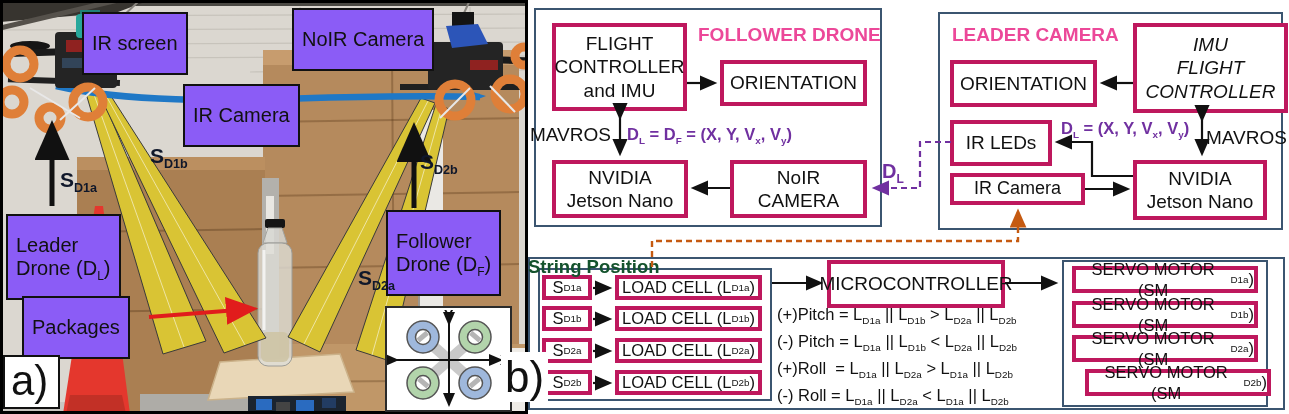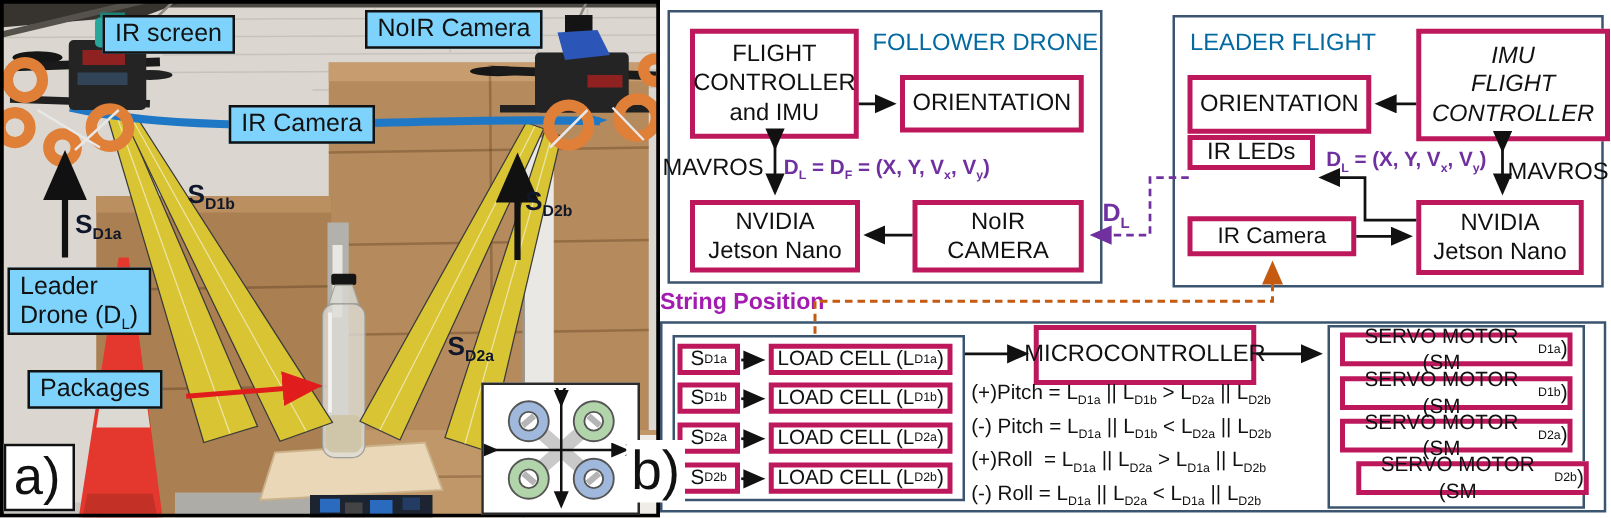--- a/index.html
+++ b/index.html
@@ -2,39 +2,39 @@
 <html><head>
 <meta charset="utf-8">
 <style>
   * { margin:0; padding:0; box-sizing:border-box; }
   body { font-family:"Liberation Sans", sans-serif; background:#fff; }
   #fig { position:relative; width:1289px; height:414px; background:#fff; overflow:hidden; }
 
   
   #panel-a { position:absolute; left:0; top:0; width:528px; height:414px; }
   #panel-a svg.photo { position:absolute; left:0; top:0; z-index:0; }
-  .plabel { position:absolute; z-index:3; background:#7dd3fc; border:2px solid #111;
-            color:#111; font-size:20px; line-height:1.15; padding:2px 8px;
+  .plabel { position:absolute; z-index:3; background:#8b5cf6; border:2px solid #111;
+            color:#111; font-size:20px; line-height:1.15; padding:18px 8px;
             white-space:pre-line; }
   .sfree  { position:absolute; z-index:3; color:#0f172a; font-weight:bold; font-size:21px; }
   .corner-a { position:absolute; z-index:4; left:3px; top:355px; background:#fff;
               border:2px solid #111; font-size:42px; padding:0 10px 2px 6px; color:#111; }
   #inset { position:absolute; z-index:3; left:385px; top:306px; width:127px; height:106px;
            background:#fff; border:2px solid #2b2b2b; }
 
   
   #panel-b { position:absolute; left:528px; top:0; width:761px; height:414px; background:#fff; }
   .bx { position:absolute; z-index:1; border:4px solid #be185d; background:#fff;
         display:flex; align-items:center; justify-content:center; text-align:center;
         white-space:pre-line; font-size:19px; line-height:1.22; color:#111; }
   .grp { position:absolute; z-index:0; border:2px solid #3b5570; background:#fff; }
   .txt { position:absolute; z-index:2; color:#111; font-size:19px; white-space:pre; }
-  .ttl { font-weight:normal; color:#0369a1; }
+  .ttl { font-weight:bold; color:#ec4899; }
   .purple { color:#7030a0; font-weight:bold; }
-  .orange { color:#a21caf; font-weight:bold; }
+  .orange { color:#14532d; font-weight:bold;margin-top:26px; }
   .small { font-size:16.5px; }
   #b-overlay { position:absolute; left:0; top:0; z-index:5; pointer-events:none; }
   .corner-b { position:absolute; z-index:6; left:-27px; top:352px; background:#fff;
               font-size:44px; color:#111; padding:0 4px; }
   sub { font-size:0.6em; line-height:0; }
 </style>
 </head>
 <body>
 
 <div id="fig">
@@ -197,20 +197,22 @@
 
       <rect x="1.5" y="1.5" width="525" height="411" fill="none" stroke="#000" stroke-width="3"></rect>
     </svg>
 
     <div class="plabel" style="left:82px;top:12px;">IR screen</div>
     <div class="plabel" style="left:292px;top:8px;">NoIR Camera</div>
     <div class="plabel" style="left:183px;top:84px;">IR Camera</div>
     <div class="plabel" style="left:6px;top:214px;">Leader
 Drone (D<sub>L</sub>)</div>
     <div class="plabel" style="left:22px;top:296px;">Packages</div>
+    <div class="plabel" style="left:386px;top:210px;">Follower
+Drone (D<sub>F</sub>)</div>
 
     <div class="sfree" style="left:60px;top:168px;">S<sub>D1a</sub></div>
     <div class="sfree" style="left:150px;top:144px;">S<sub>D1b</sub></div>
     <div class="sfree" style="left:358px;top:266px;">S<sub>D2a</sub></div>
     <div class="sfree" style="left:420px;top:150px;">S<sub>D2b</sub></div>
 
     <div class="corner-a">a)</div>
 
     <div id="inset">
       <svg width="123" height="102" viewBox="0 0 123 102">
@@ -259,26 +261,26 @@
     <div class="bx" style="left:192px;top:60px;width:147px;height:46px;">ORIENTATION</div>
     <div class="txt" style="left:2px;top:124px;">MAVROS</div>
     <div class="txt purple small" style="left:99px;top:125px;">D<sub>L</sub> = D<sub>F</sub> = (X, Y, V<sub>x</sub>, V<sub>y</sub>)</div>
     <div class="bx" style="left:24px;top:160px;width:136px;height:58px;">NVIDIA
 Jetson Nano</div>
     <div class="bx" style="left:202px;top:160px;width:137px;height:58px;">NoIR
 CAMERA</div>
     <div class="txt purple" style="left:354px;top:160px;font-size:20px;">D<sub>L</sub></div>
 
     <div class="grp" style="left:410px;top:12px;width:345px;height:218px;"></div>
-    <div class="txt ttl" style="left:424px;top:24px;">LEADER FLIGHT</div>
+    <div class="txt ttl" style="left:424px;top:24px;">LEADER CAMERA</div>
     <div class="bx" style="left:605px;top:23px;width:155px;height:90px;font-style:italic;">IMU
 FLIGHT
 CONTROLLER</div>
     <div class="bx" style="left:422px;top:60px;width:147px;height:47px;">ORIENTATION</div>
-    <div class="bx" style="left:422px;top:108px;width:102px;height:28px;">IR LEDs</div>
+    <div class="bx" style="left:422px;top:120px;width:102px;height:46px;">IR LEDs</div>
     <div class="txt purple small" style="left:533px;top:119px;">D<sub>L</sub> = (X, Y, V<sub>x</sub>, V<sub>y</sub>)</div>
     <div class="txt" style="left:678px;top:127px;">MAVROS</div>
     <div class="bx" style="left:605px;top:160px;width:134px;height:60px;">NVIDIA
 Jetson Nano</div>
     <div class="bx" style="left:422px;top:173px;width:135px;height:32px;font-size:18px;">IR Camera</div>
 
     <div class="txt orange" style="left:0px;top:230px;font-size:18.5px;">String Position</div>
 
     <div class="grp" style="left:0px;top:257px;width:757px;height:153px;"></div>
     <div class="grp" style="left:10px;top:268px;width:234px;height:133px;"></div>

